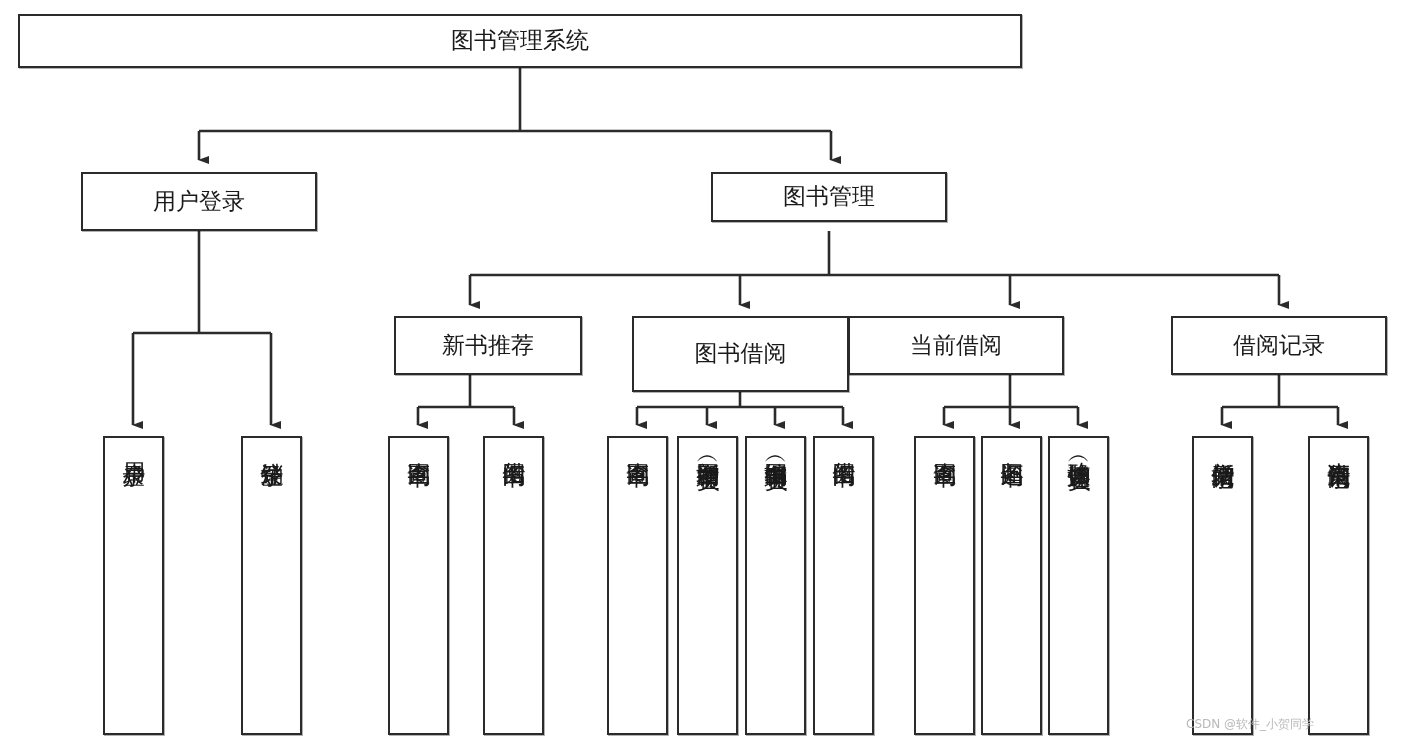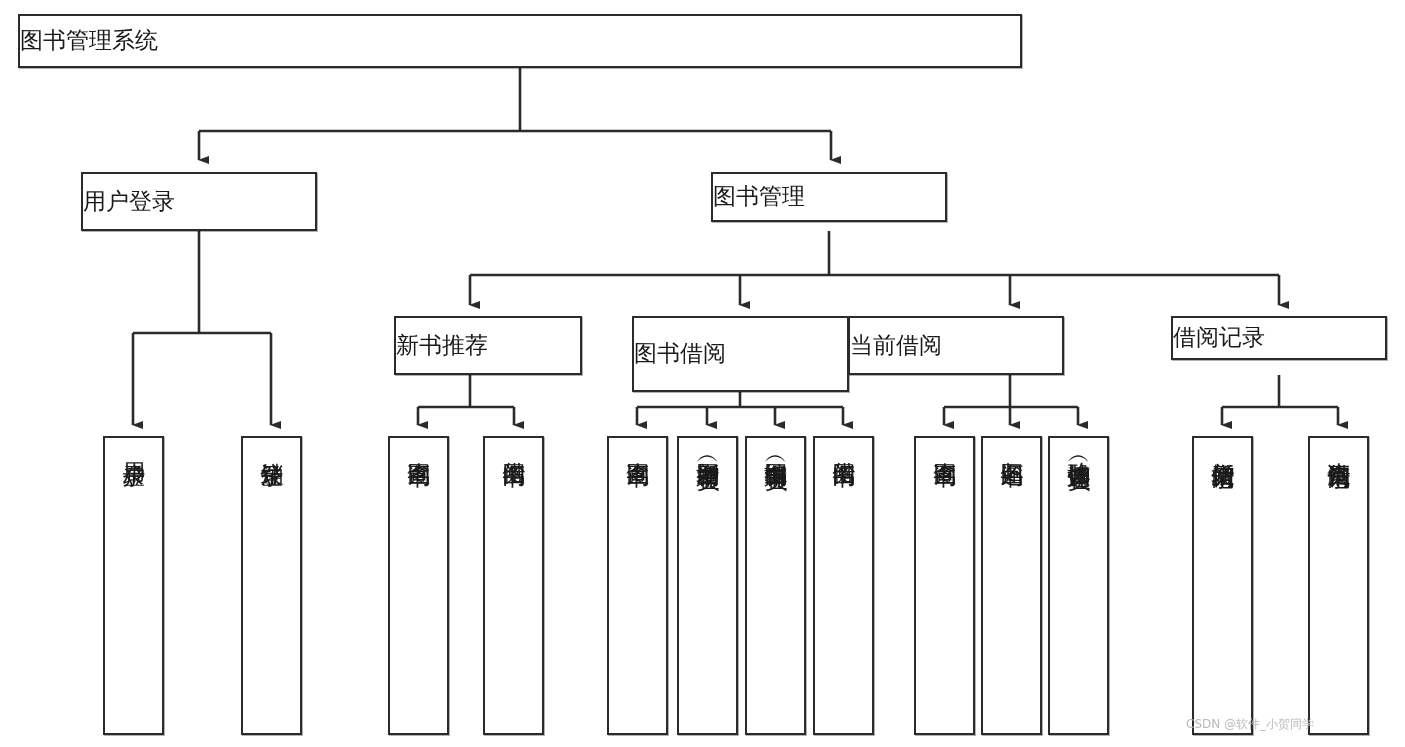--- a/index.html
+++ b/index.html
@@ -23,21 +23,21 @@
     height: 747px;
     pointer-events: none;
   }
   .node {
     position: absolute;
     box-sizing: border-box;
     border: 2px solid #2b2b2b;
     background: #ffffff;
     display: flex;
     align-items: center;
-    justify-content: flex-start;
+    justify-content: center;
     box-shadow: 1px 1px 0 rgba(0,0,0,0.30);
   }
   .node-label {
     color: #1a1a1a;
     letter-spacing: 0px;
     white-space: nowrap;
     line-height: 1.12;
   }
   .node.horiz .node-label {
     font-size: 23px;
@@ -139,21 +139,21 @@
   </div>
 
   <div class="node horiz" style="left:632px; top:316px; width:217px; height:76px;">
     <span class="node-label">图书借阅</span>
   </div>
 
   <div class="node horiz" style="left:848px; top:316px; width:216px; height:59px;">
     <span class="node-label">当前借阅</span>
   </div>
 
-  <div class="node horiz" style="left:1171px; top:316px; width:216px; height:44px;font-family:Liberation Serif, serif;">
+  <div class="node horiz" style="left:1171px; top:316px; width:216px; height:59px;font-family:Liberation Serif, serif;">
     <span class="node-label">借阅记录</span>
   </div>
 
   <div class="node vert" style="left:103px; top:436px; width:61px; height:299px;">
     <span class="node-label">用户登录</span>
   </div>
 
   <div class="node vert" style="left:241px; top:436px; width:61px; height:299px;">
     <span class="node-label">注销登录</span>
   </div>

